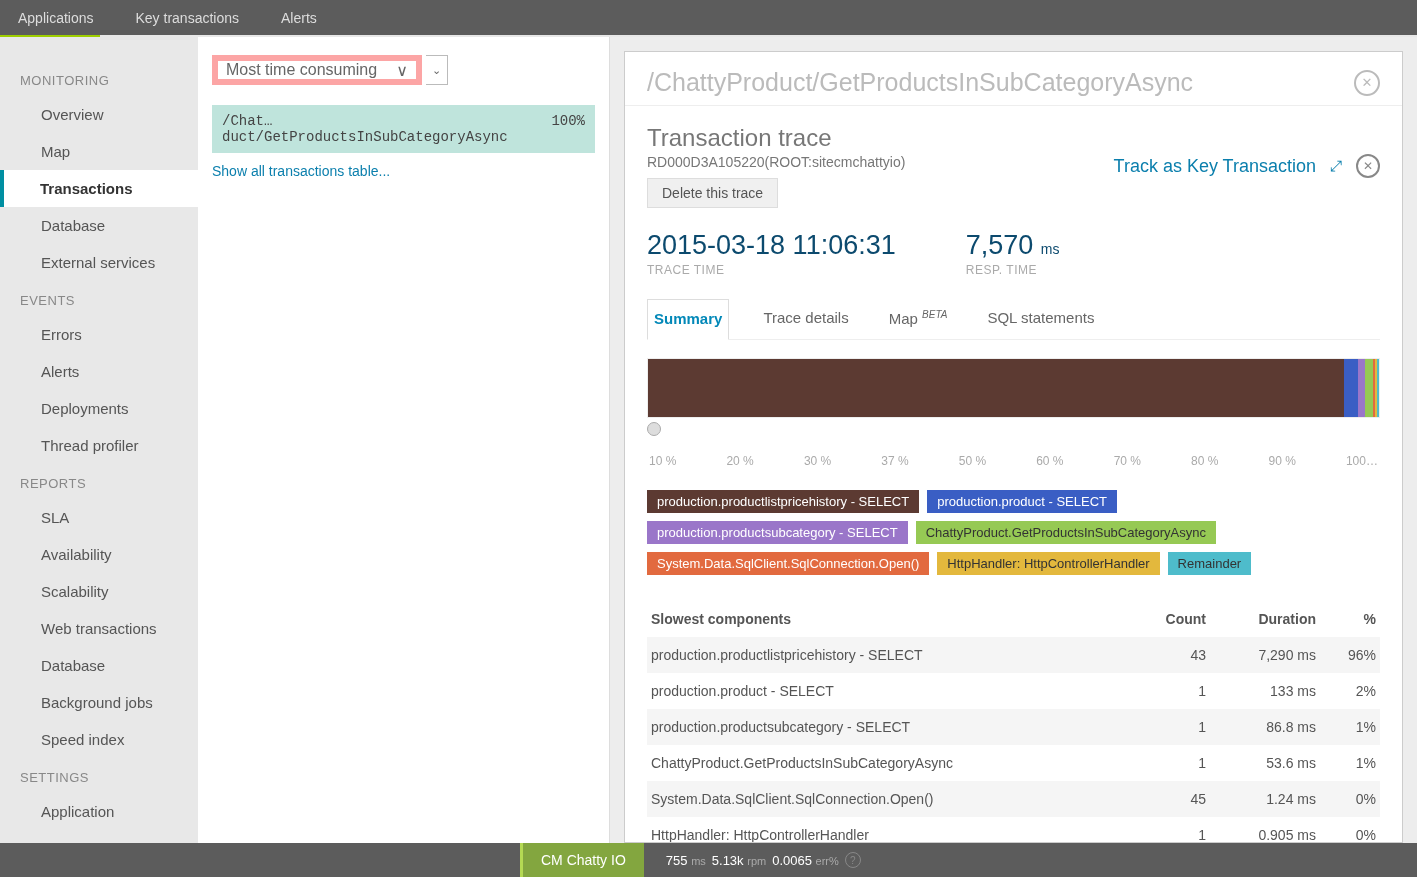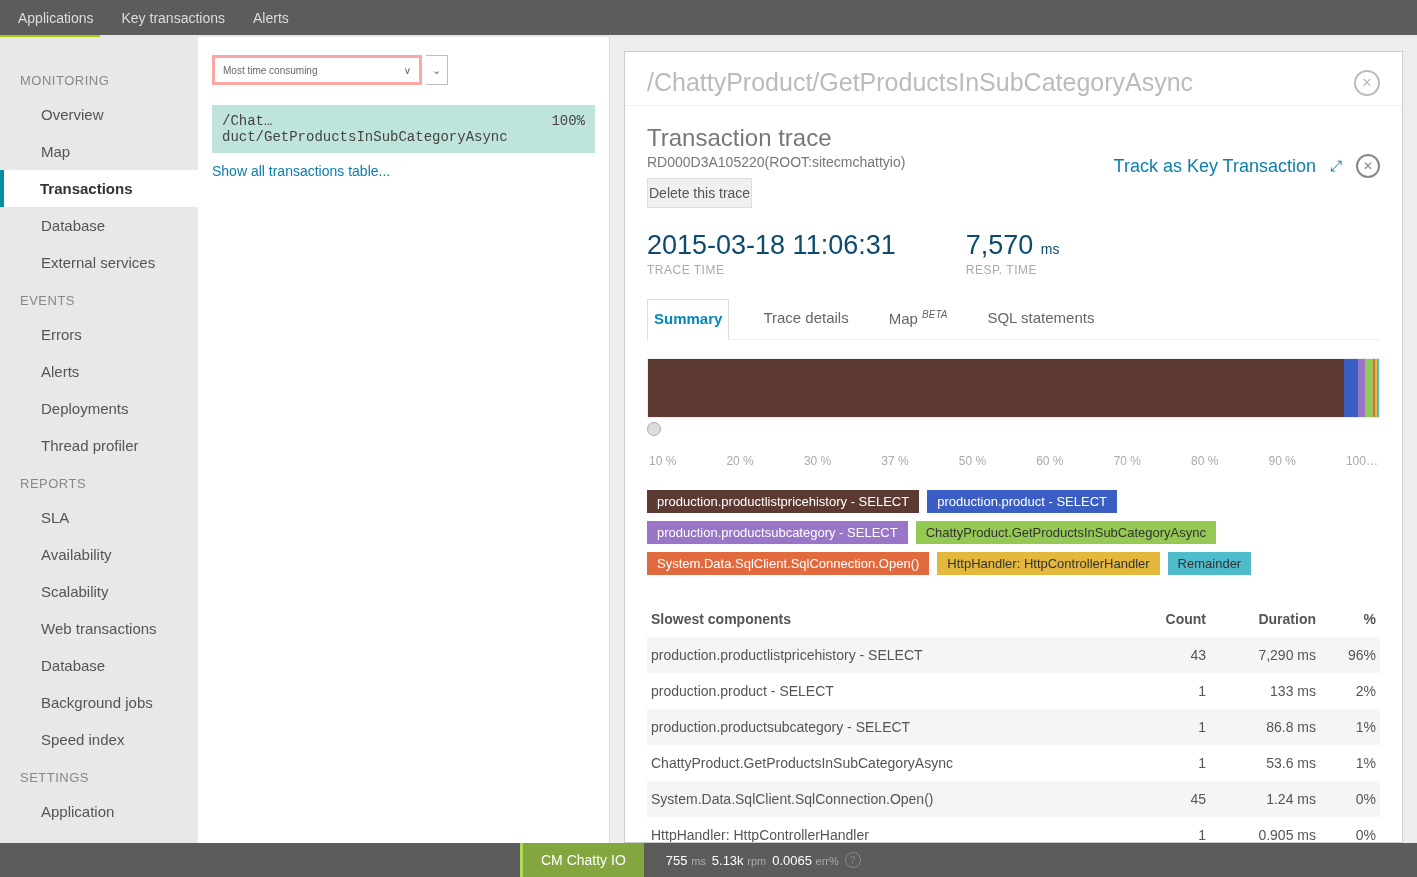--- a/index.html
+++ b/index.html
@@ -1,46 +1,46 @@
 <!DOCTYPE html>
 <html><head>
 <meta charset="utf-8">
 <style>
 * { box-sizing: border-box; margin: 0; padding: 0; }
 body { font-family: "Segoe UI", "Helvetica Neue", Arial, sans-serif; font-size: 14px; color: #333; background: #fff; width: 1417px; height: 877px; overflow: hidden; position: relative; }
-.topnav { height: 35px; background: #5c5c5c; display: flex; align-items: center; padding: 0 18px; gap: 28px; }
+.topnav { height: 35px; background: #5c5c5c; display: flex; align-items: center; padding: 0 18px; gap: 42px; }
 .topnav a { color: #ddd; text-decoration: none; font-size: 14px; }
 .green-bar { height: 2px; background: #e8e8e8; }
 .green-bar .fill { height: 2px; width: 100px; background: #9ece00; }
 .main { display: flex; height: calc(100% - 37px - 34px); }
 .sidebar { width: 198px; background: #e8e8e8; padding-top: 24px; overflow-y: auto; }
 .side-section { color: #888; font-size: 13px; letter-spacing: 0.5px; padding: 12px 20px 8px; }
 .side-item { padding: 10px 20px 10px 38px; color: #555; font-size: 15px; cursor: pointer; border-left: 3px solid transparent; }
 .side-item.active { font-weight: 700; color: #333; background: #fff; border-left: 4px solid #008fa2; padding-left: 36px; }
 .content { flex: 1; display: flex; }
 .left-pane { width: 412px; border-right: 1px solid #ddd; padding: 18px 14px; background: #fff; }
 .select-row { display: flex; align-items: center; gap: 4px; margin-bottom: 20px; }
-.select-main { width: 210px; height: 30px; border: 3px solid #fca5a5; background: #fff; display: flex; align-items: center; justify-content: space-between; padding: 0 8px; font-size: 10px; color: #666; }
+.select-main { width: 210px; height: 30px; border: 6px solid #fca5a5; background: #fff; display: flex; align-items: center; justify-content: space-between; padding: 0 8px; font-size: 16px; color: #666; }
 .select-drop { width: 22px; height: 30px; border: 1px solid #bbb; border-left: none; display: flex; align-items: center; justify-content: center; font-size: 11px; color: #666; }
 .txn-row { background: #bfe4dc; display: flex; justify-content: space-between; padding: 8px 10px; font-size: 14px; color: #444; margin-bottom: 10px; font-family: Liberation Mono, monospace; }
 .show-all { color: #0b7fad; font-size: 14px; cursor: pointer; }
 .dim-overlay { background: rgba(210,210,210,0.4); flex: 1; position: relative; }
 .panel { position: absolute; top: 14px; left: 14px; right: 14px; bottom: 0; background: #fff; border: 1px solid #ccc; display: flex; flex-direction: column; overflow: hidden; gap: 18px; }
 .panel-header { padding: 16px 22px 8px; display: flex; justify-content: space-between; align-items: center; border-bottom: 1px solid #eee; }
 .panel-title { font-size: 25px; color: #bbb; font-weight: 300; }
 .close-circ { width: 26px; height: 26px; border: 2px solid #bbb; border-radius: 50%; display: flex; align-items: center; justify-content: center; cursor: pointer; color: #bbb; font-size: 13px; }
 .panel-body { padding: 0 22px 20px; overflow-y: auto; flex: 1; }
 .trace-head { display: flex; justify-content: space-between; align-items: center; }
 .trace-title { font-size: 24px; color: #777; font-weight: 300; }
 .trace-actions { display: flex; align-items: center; gap: 14px; }
 .track-link { color: #0b7fad; font-size: 18px; }
 .expand-ic { color: #0b7fad; font-size: 15px; cursor: pointer; }
 .close-ic2 { width: 24px; height: 24px; border: 2px solid #888; border-radius: 50%; display: flex; align-items: center; justify-content: center; cursor: pointer; color: #888; font-size: 12px; }
 .root-txt { font-size: 14px; color: #777; margin-top: 2px; }
-.btn-del { display: inline-block; background: #f0f0f0; border: 1px solid #ddd; padding: 6px 1px; font-size: 14px; color: #555; margin-top: 8px; cursor: pointer; }
+.btn-del { display: inline-block; background: #f0f0f0; border: 1px solid #ddd; padding: 6px 14px; font-size: 14px; color: #555; margin-top: 8px; cursor: pointer; }
 .stats { display: flex; gap: 70px; margin-top: 22px; }
 .stat .val { font-size: 27px; color: #0c4a6e; font-weight: 300; }
 .stat .val .unit { font-size: 14px; }
 .stat .lbl { font-size: 12px; color: #aaa; letter-spacing: 0.5px; margin-top: 2px; }
 .tabs { display: flex; gap: 28px; margin-top: 22px; border-bottom: 1px solid #eee; }
 .tab { padding: 10px 6px 12px; font-size: 15px; color: #666; cursor: pointer; }
 .tab.active { color: #0288b8; font-weight: 600; border: 1px solid #ddd; border-bottom: 1px solid #fff; margin-bottom: -1px; }
 .tab sup { font-size: 10px; font-style: italic; }
 .bar-chart { margin-top: 18px; }
 .bar-track { height: 60px; display: flex; border: 1px solid #eee; }

